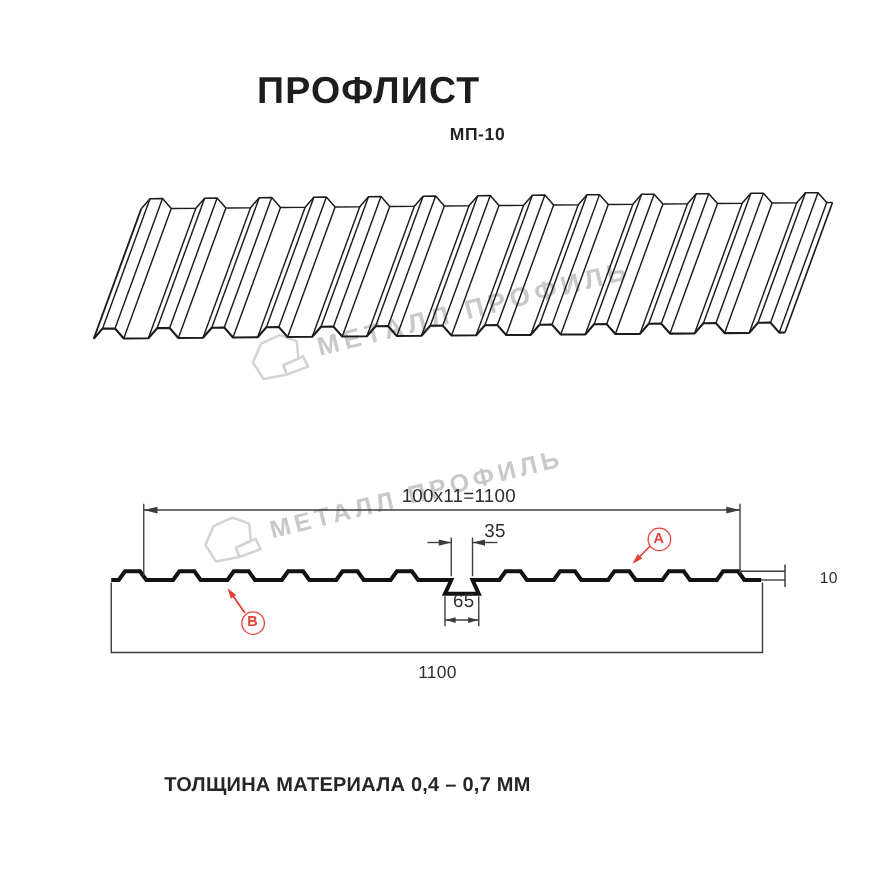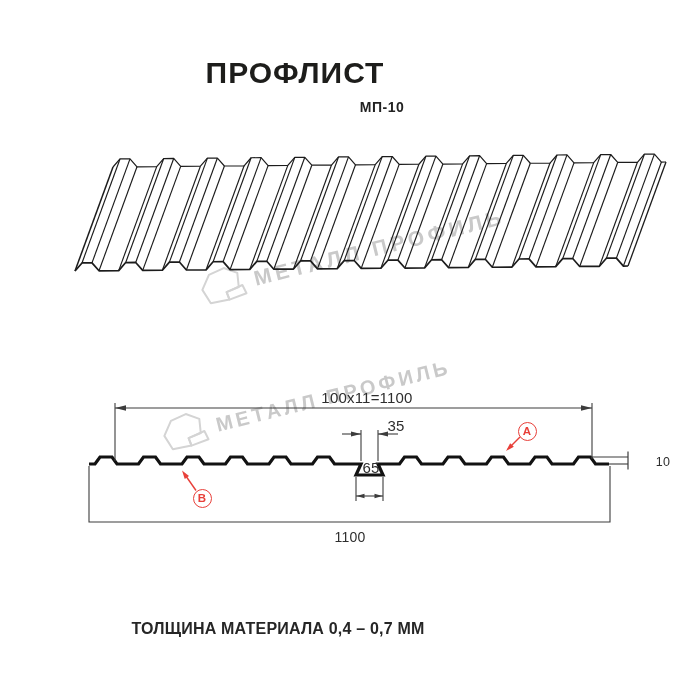--- a/index.html
+++ b/index.html
@@ -138,20 +138,20 @@
     <g>
       <line x1="520" y1="437" x2="508" y2="449" stroke="#e8403a" stroke-width="1.4"></line>
       <polygon points="506,451 513.8488852711706,446.8280699909994 510.1719300090006,443.1511147288293" fill="#e8403a"></polygon>
       <line x1="196" y1="490.5" x2="184.5" y2="474" stroke="#e8403a" stroke-width="1.4"></line>
       <polygon points="182,470.5 184.74560439383254,478.95409111096916 189.00519502413528,475.9714936419437" fill="#e8403a"></polygon>
     </g>
   </svg>
 
 <div class="lbl" style="left:367px;top:397px;">100x11=1100</div>
 <div class="lbl" style="left:396px;top:425px;">35</div>
-<div class="lbl" style="left:371px;top:467px;">65</div>
+<div class="lbl" style="left:371px;top:481px;">65</div>
 <div class="lbl small" style="left:663px;top:462px;">10</div>
 <div class="lbl" style="left:350px;top:537px;font-size:14px;">1100</div>
 
 <div class="marker" style="left:517.5px;top:421.5px;">А</div>
 <div class="marker" style="left:192.5px;top:488.5px;">В</div>
 
 <div class="footer-note">ТОЛЩИНА МАТЕРИАЛА 0,4 – 0,7 ММ</div>
 
 </body></html>

